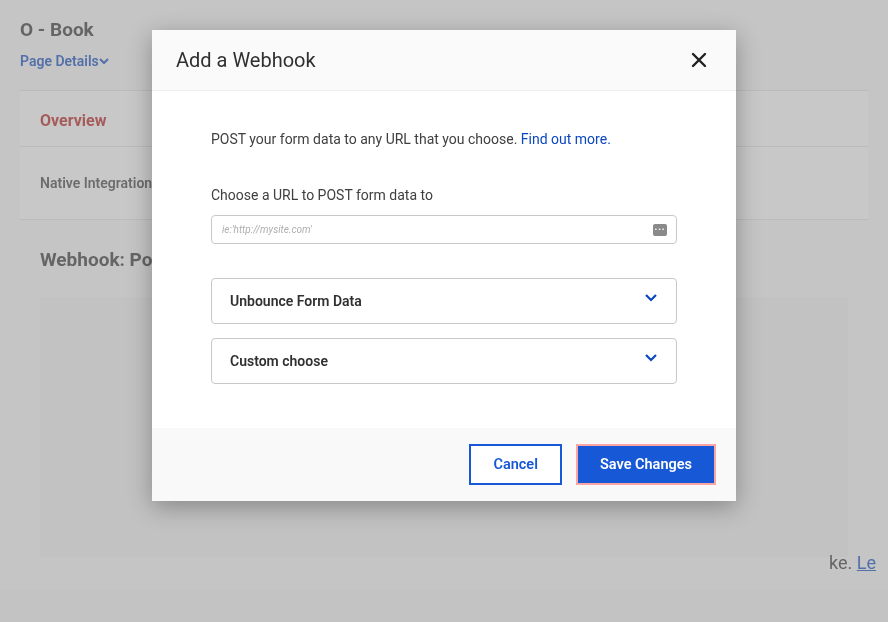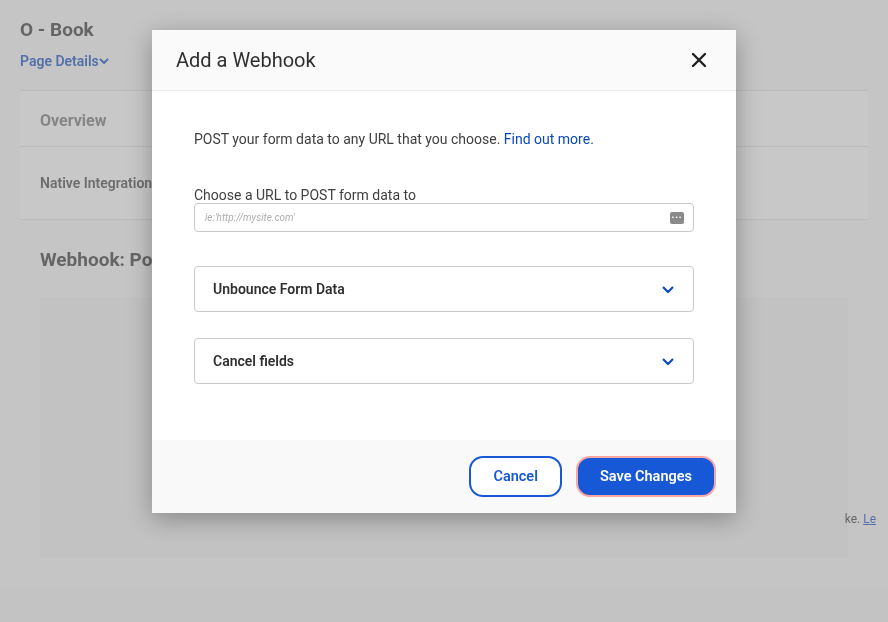--- a/index.html
+++ b/index.html
@@ -2,46 +2,46 @@
 <html><head>
   <meta charset="utf-8">
   <style>
     *{box-sizing:border-box;margin:0;padding:0;font-family:-apple-system,BlinkMacSystemFont,"Segoe UI",Roboto,Arial,sans-serif}
     body{width:888px;height:622px;overflow:hidden;background:#f4f5f6;position:relative}
 
     .page{padding:18px 20px;background:#f8f8f8}
     .page-title{font-size:19px;font-weight:700;color:#303030;margin-bottom:10px}
     .page-details{font-size:14px;color:#0b47c0;font-weight:600;display:inline-flex;align-items:center;cursor:pointer}
     .tabs{display:flex;gap:60px;padding:20px 20px 16px;background:#fff;border-top:1px solid #e4e4e4;border-bottom:1px solid #e4e4e4; margin-top:20px;}
-    .tab{font-size:16px;font-weight:700;color:#737373}
+    .tab{font-size:16px;font-weight:700;color:#b91c1c}
     .sub{padding:28px 20px;color:#404040;font-size:14px;font-weight:600;border-bottom:1px solid #e4e4e4; background:#fff;}
     .section-heading{font-size:19px;font-weight:700;color:#303030;padding:28px 20px 12px}
     .placeholder-card{margin:14px 20px;height:260px;background:#f3f3f3}
-    .rtxt{position:absolute;right:12px;top:512px;font-size:12px;color:#303030}
+    .rtxt{position:absolute;right:12px;top:552px;font-size:18px;color:#303030}
     .rtxt a{color:#0b47c0}
 
     .overlay{position:absolute;inset:0;background:rgba(150,150,150,0.52);display:flex;align-items:flex-start;justify-content:center}
     .modal{width:584px;margin-top:30px;background:#fff;border-radius:2px;box-shadow:0 6px 24px rgba(0,0,0,0.3);display:flex;flex-direction:column}
     .modal-header{display:flex;align-items:center;justify-content:space-between;padding:18px 24px;background:#fafafa;border-bottom:1px solid #eee}
     .modal-title{font-size:20px;font-weight:400;color:#303030}
     .close{font-size:24px;color:#303030;cursor:pointer;padding:2px 4px;line-height:1}
-    .modal-body{padding:40px 42px 30px}
+    .modal-body{padding:40px 59px 30px}
     .intro{font-size:14px;color:#404040;margin-bottom:40px}
     .intro a{color:#0b47c0;text-decoration:none}
-    .label{font-size:14px;color:#404040;}
+    .label{font-size:14px;color:#404040;margin-bottom:12px}
     .url-wrap{position:relative;margin-bottom:34px}
     .url-input{width:100%;border:1px solid #c9c9c9;border-radius:4px;padding:8px 36px 8px 10px;font-size:10px;color:#303030;font-style:italic}
     .url-input::placeholder{color:#aeaeae}
     .pw-dot{position:absolute;right:10px;top:50%;transform:translateY(-50%);width:14px;height:12px;border-radius:2px;background:#8a8a8a;display:flex;align-items:center;justify-content:center;color:#fff;font-size:8px;letter-spacing:1px;cursor:pointer}
     .map-label{font-size:13px;color:#606060;margin-bottom:14px}
-    .expander{border:1px solid #c9c9c9;border-radius:4px;padding:14px 18px;display:flex;justify-content:space-between;align-items:center;margin-bottom:26px;cursor:pointer}
+    .expander{border:1px solid #c9c9c9;border-radius:4px;padding:14px 18px;display:flex;justify-content:space-between;align-items:flex-start;margin-bottom:14px;cursor:pointer}
     .expander span{font-size:14px;font-weight:600;color:#303030}
     .chev{color:#0b47c0}
     .modal-footer{background:#f9f9f9;padding:16px 20px;display:flex;justify-content:flex-end;gap:14px}
-    .btn{font-size:14.5px;font-weight:600;padding:10px 22px;border-radius:14px;cursor:pointer}
+    .btn{font-size:14.5px;font-weight:600;padding:10px 22px;border-radius:0;cursor:pointer}
     .btn-secondary{background:#fff;border:2px solid #1758d6;color:#1758d6}
     .btn-primary{background:#1758d6;border:2px solid #fca5a5;color:#fff}
     svg{display:block}
   </style>
 </head>
 <body>
 
 <div class="page">
   <div class="page-title">O - Book</div>
   <div class="page-details">
@@ -89,21 +89,21 @@
       </div>
 
 
       <div class="expander">
         <span>Unbounce Form Data</span>
         <svg class="chev" width="14" height="9" viewBox="0 0 14 9">
             <path d="M2 2l5 5 5-5" fill="none" stroke="#0b47c0" stroke-width="2.2"></path>
           </svg>
       </div>
       <div class="expander">
-        <span>Cancel fields</span>
+        <span>Custom choose</span>
         <svg class="chev" width="14" height="9" viewBox="0 0 14 9">
             <path d="M2 2l5 5 5-5" fill="none" stroke="#0b47c0" stroke-width="2.2"></path>
           </svg>
       </div>
     </div>
 
     <div class="modal-footer">
       <button class="btn btn-secondary">Cancel</button>
       <button class="btn btn-primary">Save Changes</button>
     </div>

